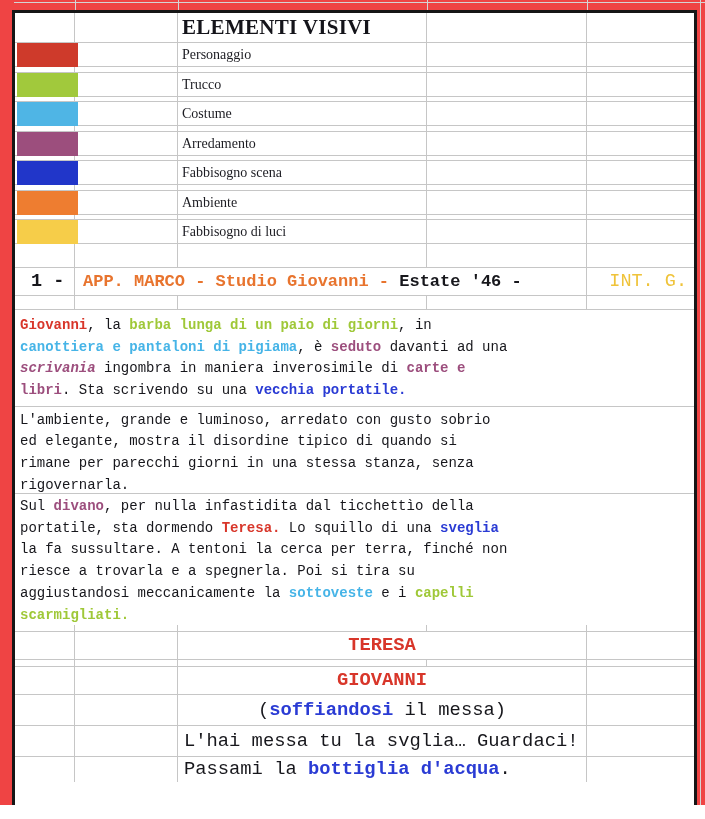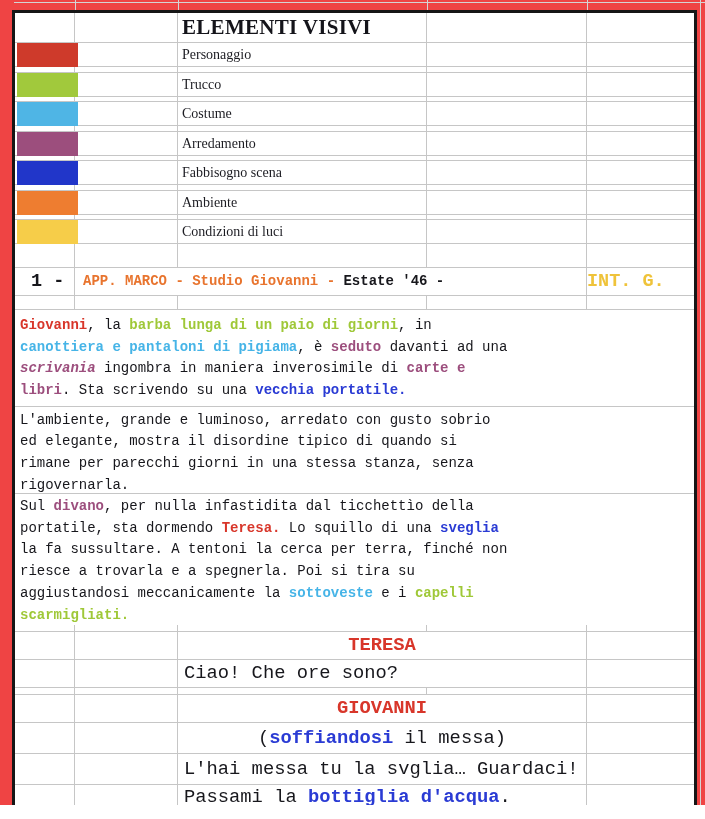--- a/index.html
+++ b/index.html
@@ -32,22 +32,22 @@
   .mono{font-family:"Liberation Mono","DejaVu Sans Mono",monospace;}
   .pline{white-space:pre;font-size:14px;line-height:21.7px;}
   .prow .cfull{padding-left:5px;}
   .pt5{padding-top:5px;} .pt2{padding-top:2.5px;}
   .dline{white-space:pre;font-size:18.8px;}
   .lh27{line-height:27px;} .lh30{line-height:30px;} .lh24{line-height:24px;}
   .padl6{padding-left:6px;} .ctr{text-align:center;}
   .b{font-weight:bold;}
   
   .r-heading .head-num{padding-left:16px;white-space:pre;font-size:18.5px;line-height:27px;font-weight:bold;}
-  .head-segs{padding-left:8px;white-space:pre;font-size:14px;line-height:27px;font-weight:bold;}
-  .head-int{padding-right:7px;white-space:pre;font-size:18.5px;line-height:27px;font-weight:bold;}
+  .head-segs{padding-left:8px;white-space:pre;font-size:17px;line-height:27px;font-weight:bold;}
+  .head-int{text-align:right;padding-right:7px;white-space:pre;font-size:18.5px;line-height:27px;font-weight:normal;}
 </style>
 </head>
 <body>
 
 <div class="sheet">
 
   <div class="gl" style="left:14px;top:2px;width:691px;height:1px;"></div>
   <div class="gl" style="left:700px;top:0;width:1px;height:819px;"></div>
   <div class="gl" style="left:0;top:815px;width:705px;height:1px;"></div>
   <div class="gl" style="left:75px;top:0;width:1px;height:10px;"></div>
@@ -156,21 +156,21 @@
         <div class="row sp55">
           <div class="c c1"></div>
           <div class="c c2"></div>
           <div class="c c3"></div>
           <div class="c c4"></div>
           <div class="c c5"></div>
         </div>
         <div class="row h24">
           <div class="c c1"></div>
           <div class="c c2"></div>
-          <div class="c c3"><span class="legend-label">Condizioni di luci</span></div>
+          <div class="c c3"><span class="legend-label">Fabbisogno di luci</span></div>
           <div class="c c4"></div>
           <div class="c c5"></div>
           <div class="swatch" style="background: rgb(246, 205, 73);"></div>
         </div>
         <div class="row sp55">
           <div class="c c1"></div>
           <div class="c c2"></div>
           <div class="c c3"></div>
           <div class="c c4"></div>
           <div class="c c5"></div>
@@ -236,26 +236,20 @@
         <div class="c c5"></div>
       </div>
 
     <div id="dialogue">
         <div class="row h28">
           <div class="c c1"></div>
           <div class="c c2"></div>
           <div class="c cmerge mono dline lh27 ctr"><span class="b" style="color: rgb(216, 54, 42);">TERESA</span></div>
           <div class="c c5"></div>
         </div>
-        <div class="row h28">
-          <div class="c c1"></div>
-          <div class="c c2"></div>
-          <div class="c cmerge mono dline lh27 padl6"><span class="seg">Ciao! Che ore sono?</span></div>
-          <div class="c c5"></div>
-        </div>
         <div class="row sp7">
           <div class="c c1"></div>
           <div class="c c2"></div>
           <div class="c c3"></div>
           <div class="c c4"></div>
           <div class="c c5"></div>
         </div>
         <div class="row h28">
           <div class="c c1"></div>
           <div class="c c2"></div>

